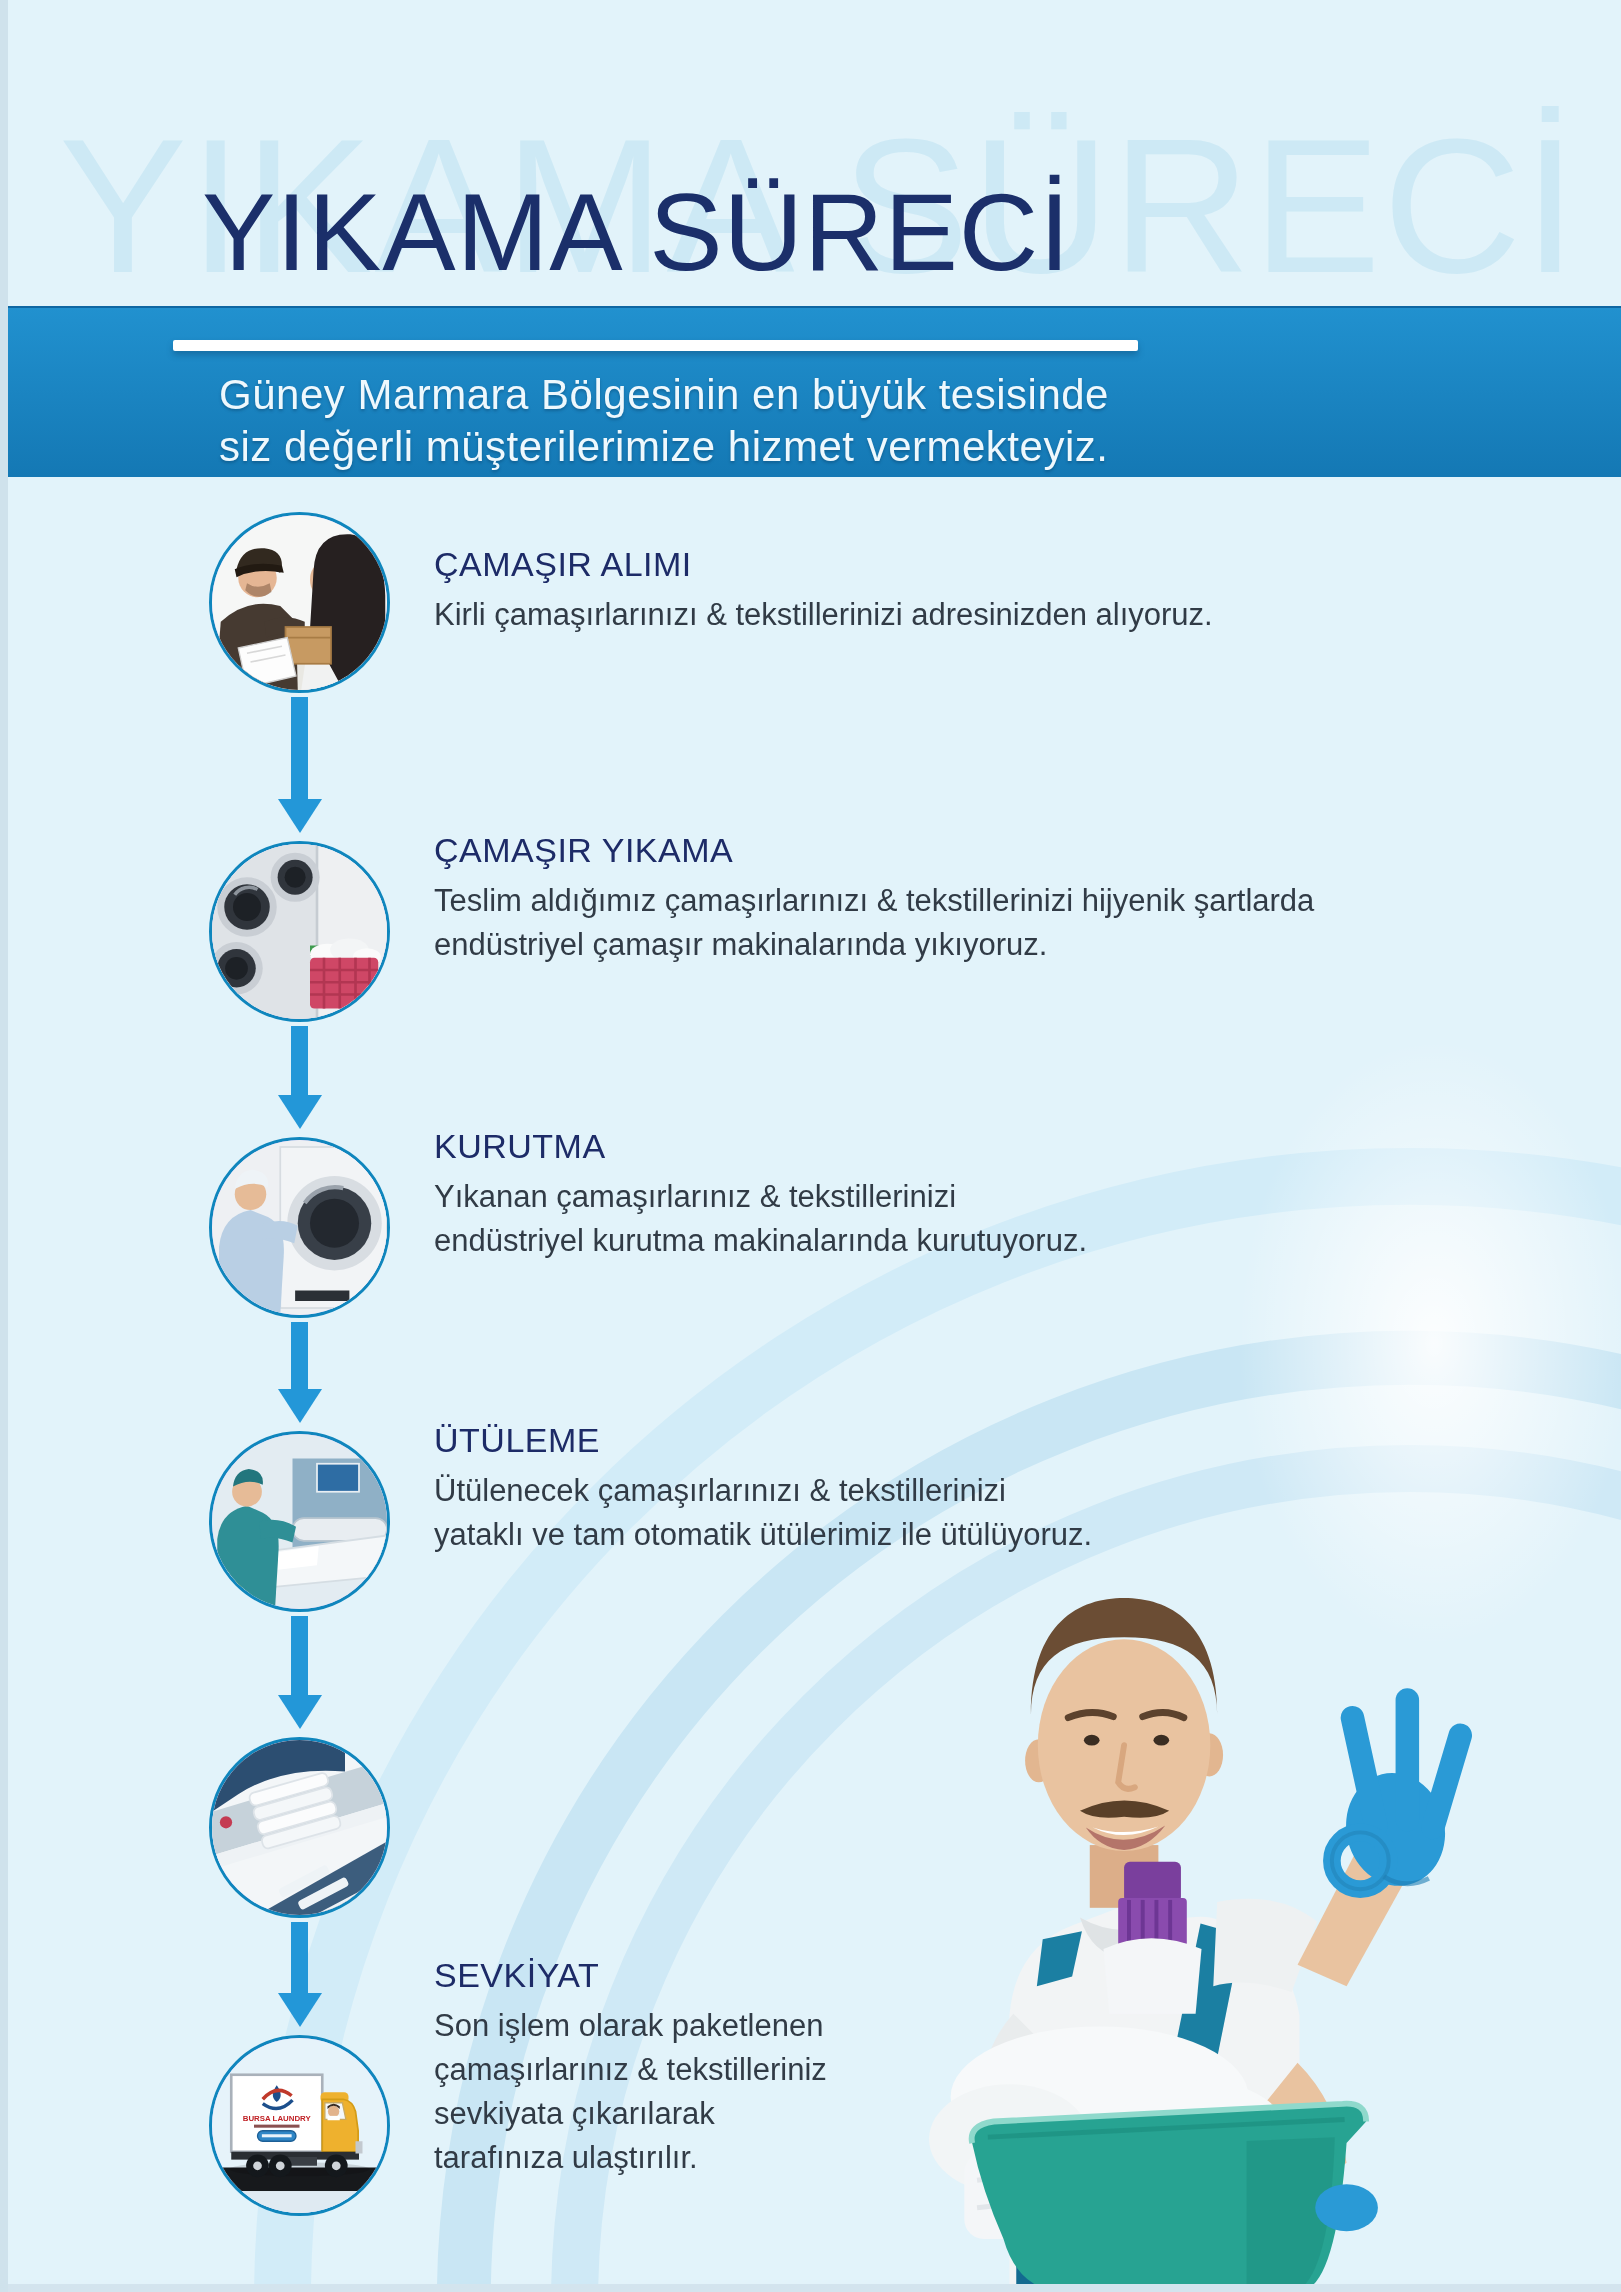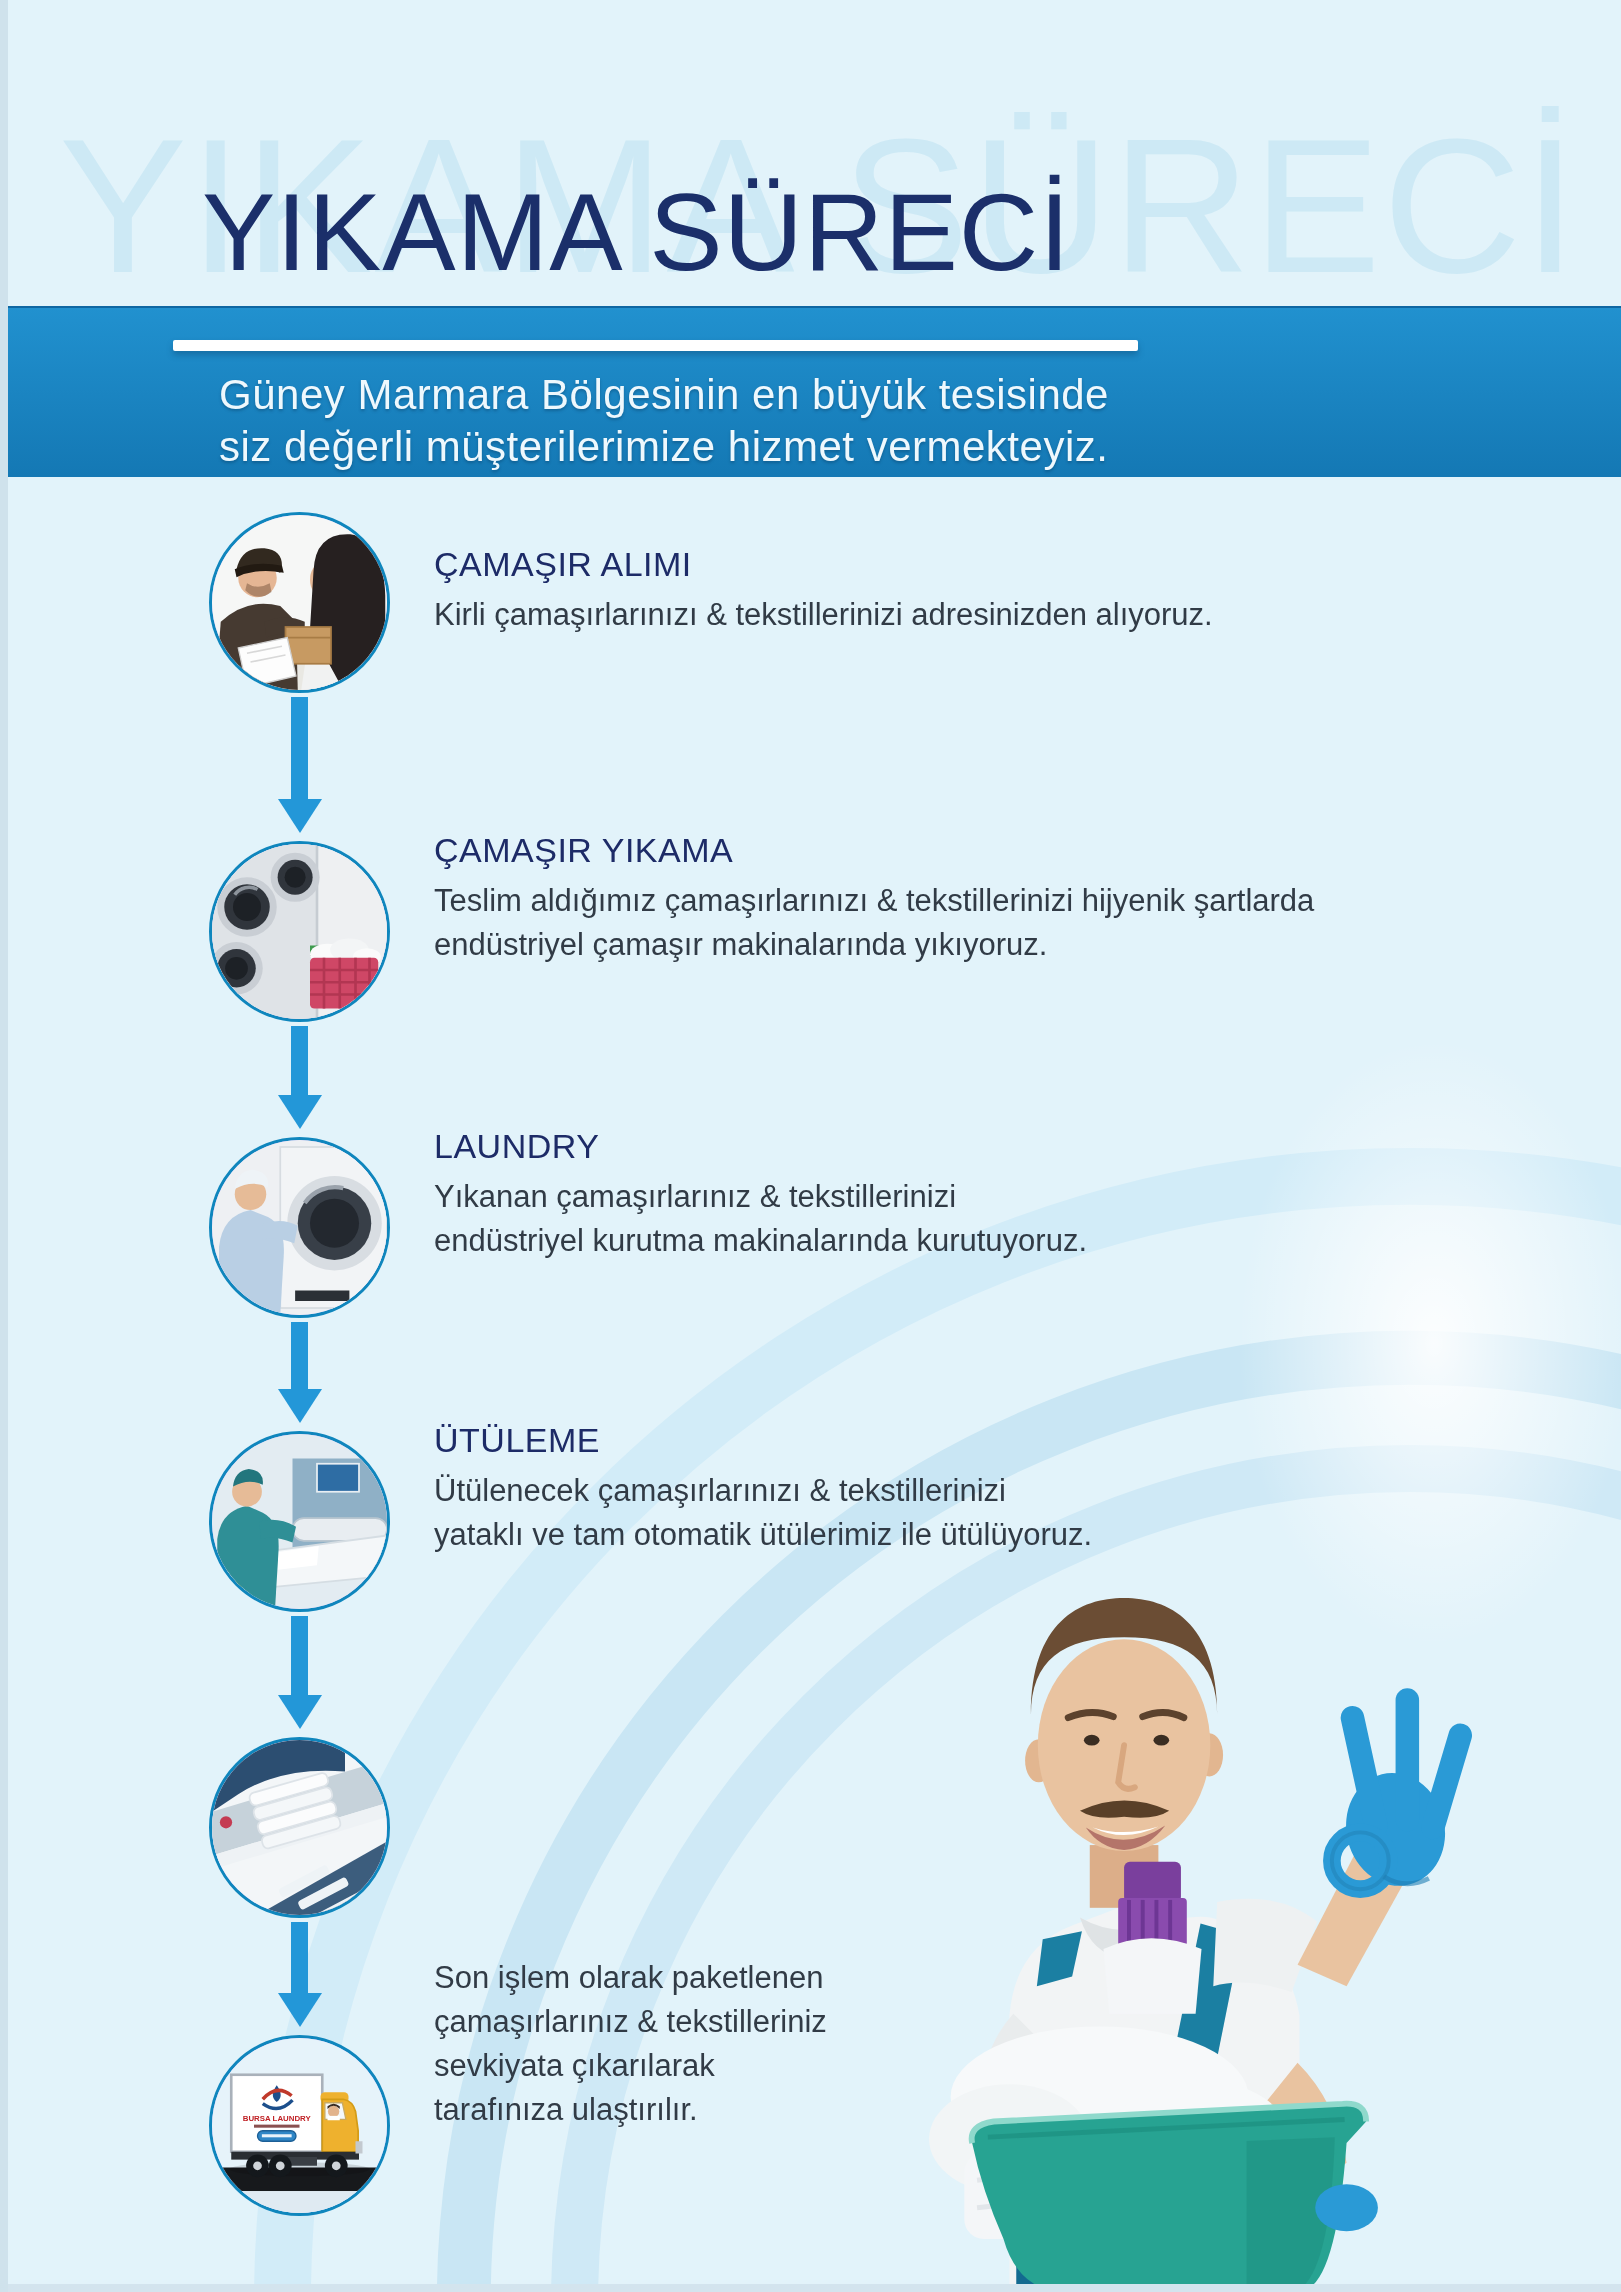--- a/index.html
+++ b/index.html
@@ -173,21 +173,21 @@
       <circle cx="140" cy="95" r="28" fill="#23282f"></circle>
       <path d="M106,72 A42,42 0 0 1 150,55" stroke="#9aa2ab" stroke-width="5" fill="none"></path>
       <rect x="95" y="172" width="62" height="12" fill="#2b3036"></rect>
       <path d="M8,200 L8,122 Q12,86 44,80 L64,88 Q84,98 82,132 L78,200 Z" fill="#b9cfe4"></path>
       <path d="M58,96 Q80,88 98,98 L94,118 Q74,110 58,114 Z" fill="#b9cfe4"></path>
       <circle cx="44" cy="62" r="18" fill="#e6bb97"></circle>
       <path d="M26,56 Q28,36 46,34 Q66,36 64,54 Q46,45 26,56 Z" fill="#eef3f7"></path>
     </svg>
   </div>
   <div class="step-text" style="top:1127px">
-    <p class="step-title">LAUNDRY</p>
+    <p class="step-title">KURUTMA</p>
     <p class="step-desc">Yıkanan çamaşırlarınız &amp; tekstillerinizi
 endüstriyel kurutma makinalarında kurutuyoruz.</p>
   </div>
   <div class="arrow" style="top:1322px;height:101px">
     <div class="shaft"></div>
       <div class="head"></div>
   </div>
 
   <div class="circle" style="top:1431px">
     <svg viewBox="0 0 200 200">
@@ -266,20 +266,21 @@
       <rect x="164" y="118" width="8" height="14" fill="#c3c9cf"></rect>
       <circle cx="52" cy="146" r="13" fill="#14181c"></circle>
         <circle cx="52" cy="146" r="5" fill="#cfd4d9"></circle>
       <circle cx="78" cy="146" r="13" fill="#14181c"></circle>
         <circle cx="78" cy="146" r="5" fill="#cfd4d9"></circle>
       <circle cx="142" cy="146" r="13" fill="#14181c"></circle>
         <circle cx="142" cy="146" r="5" fill="#cfd4d9"></circle>
     </svg>
   </div>
   <div class="step-text" style="top:1956px">
+    <p class="step-title">SEVKİYAT</p>
     <p class="step-desc">Son işlem olarak paketlenen
 çamaşırlarınız &amp; tekstilleriniz
 sevkiyata çıkarılarak
 tarafınıza ulaştırılır.</p>
   </div>
 
   <svg class="man" width="706" height="740" viewBox="0 0 720 755">
 
     <path d="M88,755 L88,472 Q94,402 152,380 L205,360 Q240,374 272,372 Q302,368 312,384 Q372,402 384,472 L384,755 Z" fill="#f2f4f5"></path>
     <path d="M160,372 Q205,398 258,372 Q240,412 205,414 Q172,410 160,372 Z" fill="#dfe3e5"></path>

